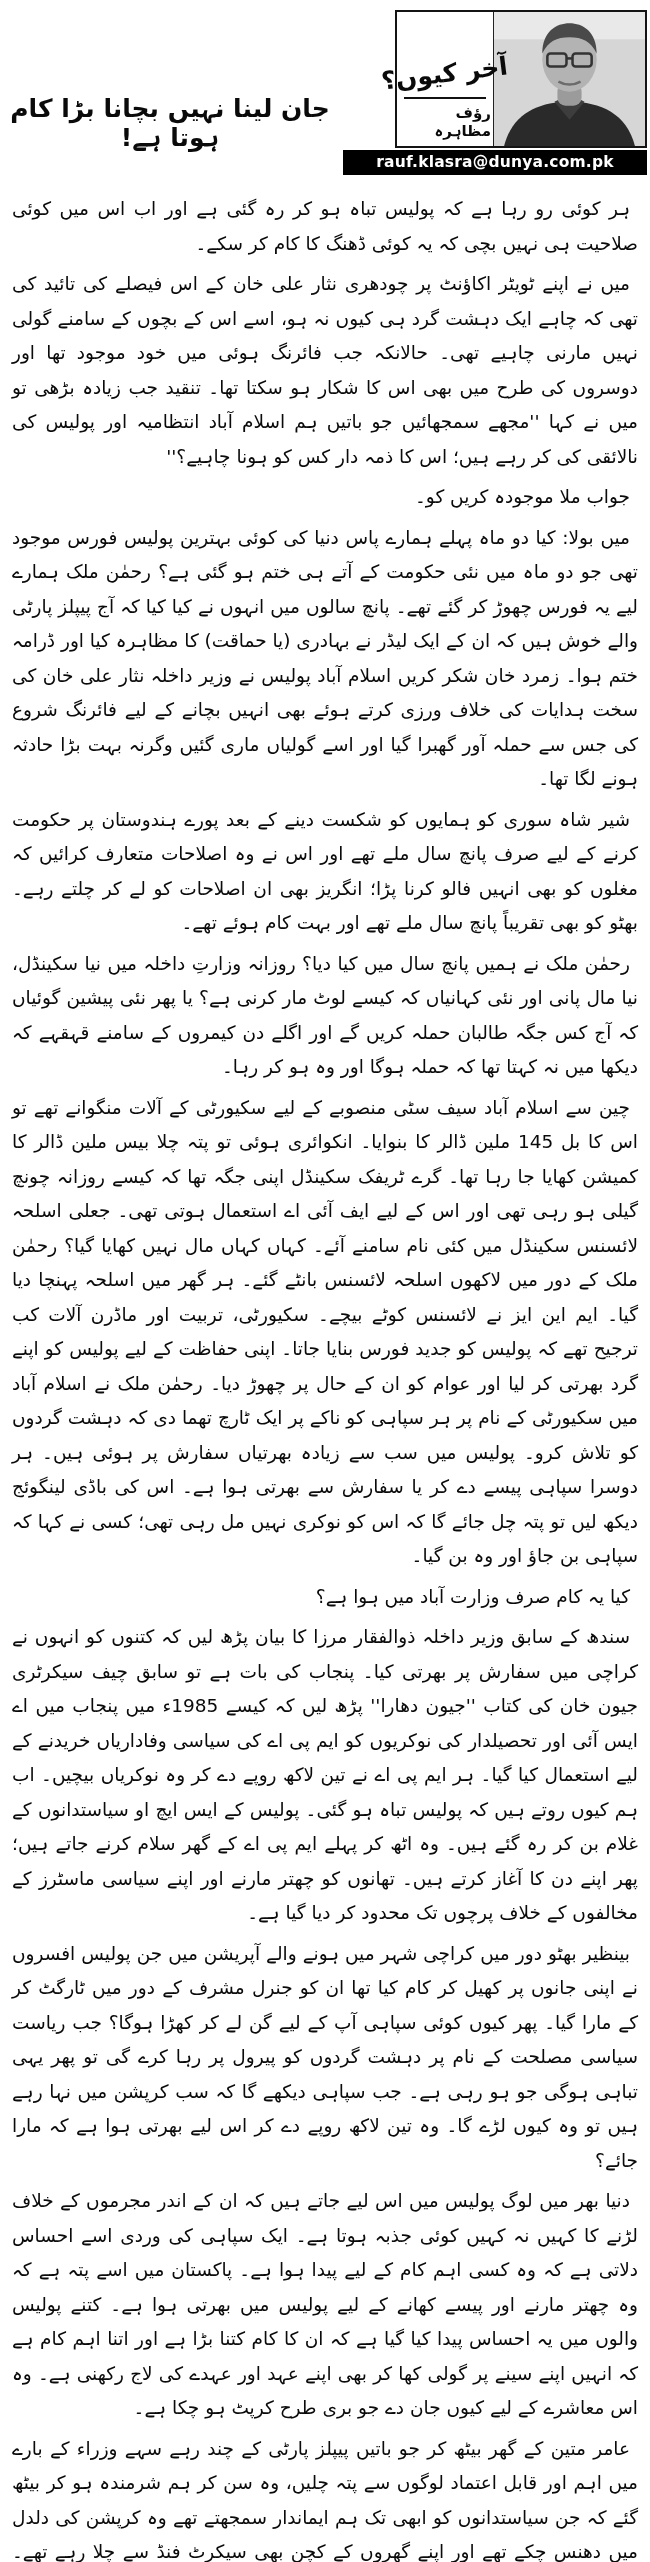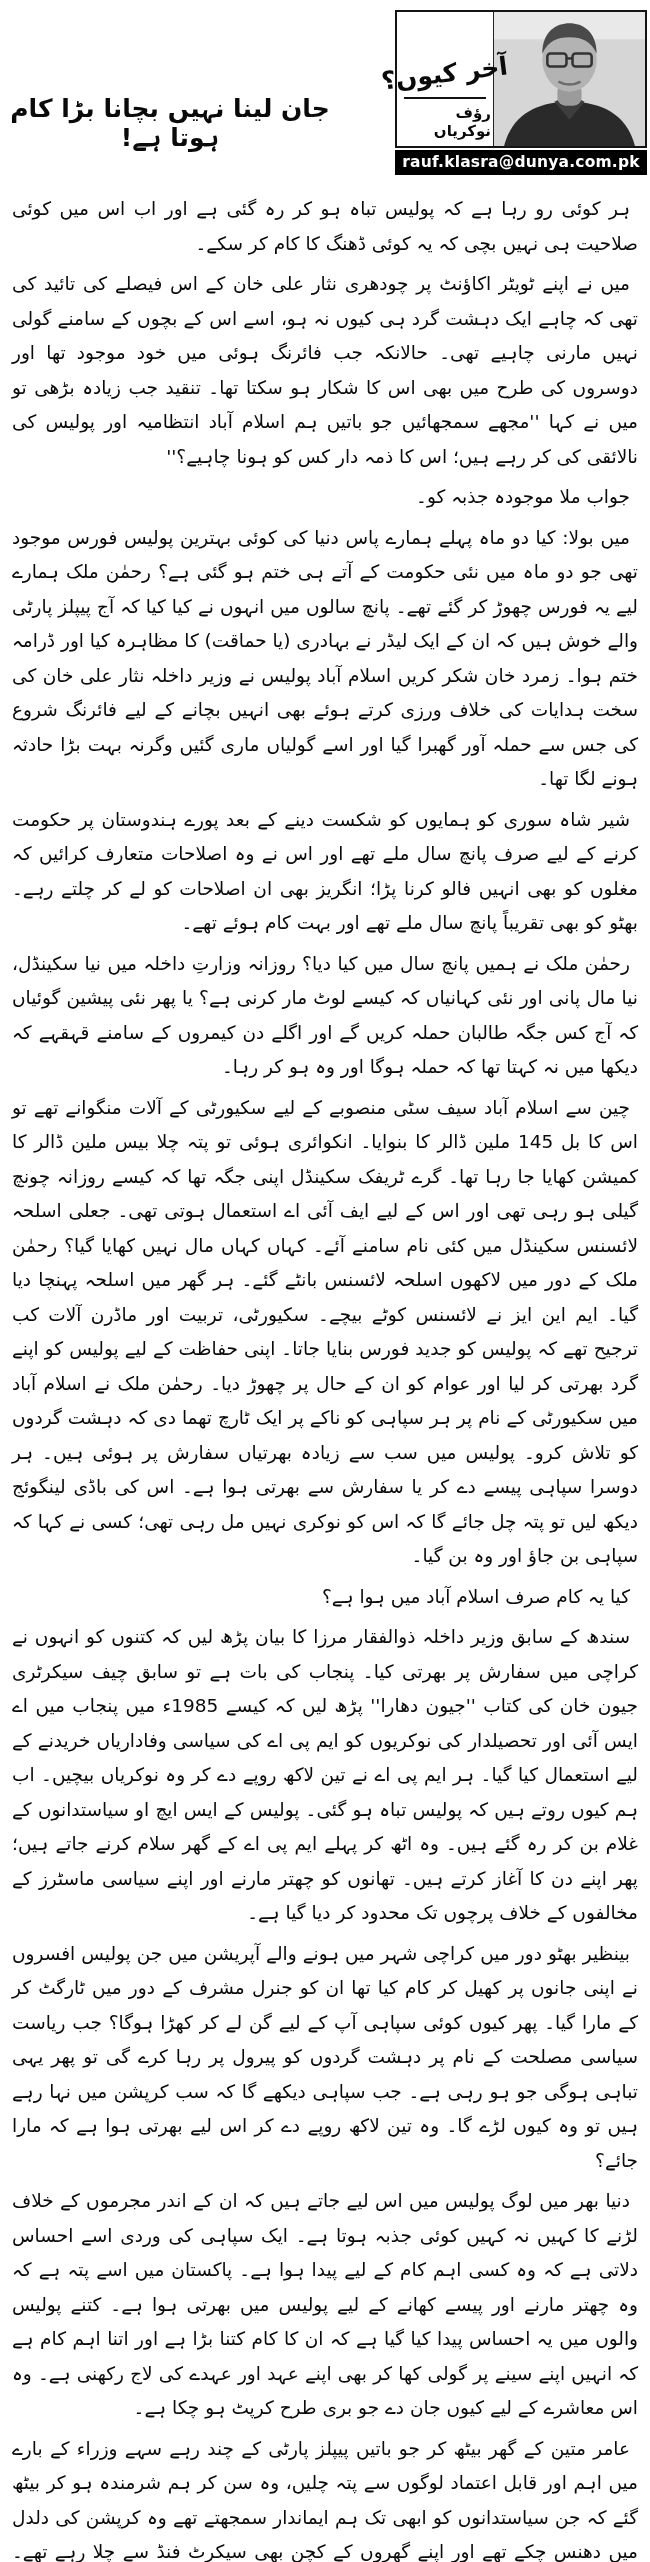--- a/index.html
+++ b/index.html
@@ -29,21 +29,21 @@
   .column-title{
     font-weight:bold;font-size:25px;line-height:1.05;
     transform:rotate(-7deg);direction:rtl;white-space:nowrap;
     letter-spacing:-1px;
   }
   .title-rule{width:82px;border-top:2px solid #111;margin:10px 0 5px 0;}
   .author-name{font-size:15px;font-weight:bold;direction:rtl;}
   .photo-wrap{flex:1;background:#cfcfcf;overflow:hidden;border-left:1px solid #222;}
   .photo-wrap svg{display:block;width:100%;height:100%;}
   .email-bar{
-    position:absolute;top:150px;right:3px;width:252px;height:25px;
+    position:absolute;top:150px;right:3px;width:304px;height:25px;
     background:#000;color:#fff;text-align:center;
     font-weight:bold;font-size:15.5px;line-height:25px;
     font-family:"DejaVu Sans", sans-serif;letter-spacing:0.2px;
   }
   .headline{
     position:absolute;top:94px;left:0;width:340px;
     text-align:center;font-size:25px;font-weight:bold;
     direction:rtl;letter-spacing:-0.5px;
   }
   
@@ -62,21 +62,21 @@
 <body>
 
 <div class="page">
 
   <div class="masthead">
 
     <div class="author-box">
       <div class="box-left">
         <div class="column-title">آخر کیوں؟</div>
         <div class="title-rule"></div>
-        <div class="author-name">رؤف نوکریاں</div>
+        <div class="author-name">رؤف مظاہرہ</div>
       </div>
       <div class="photo-wrap">
         <svg viewBox="0 0 150 136" preserveAspectRatio="xMidYMax slice" aria-hidden="true">
           <rect x="0" y="0" width="150" height="136" fill="#d6d6d6"></rect>
           <rect x="0" y="0" width="150" height="30" fill="#e9e9e9"></rect>
 
           <path d="M10 136 C18 104 44 92 75 92 C106 92 132 104 140 136 Z" fill="#2a2a2a"></path>
           <path d="M60 92 L75 110 L90 92 L82 88 L68 88 Z" fill="#3d3d3d"></path>
 
           <rect x="63" y="74" width="24" height="22" rx="8" fill="#9b9b9b"></rect>
@@ -96,25 +96,25 @@
 
     <div class="email-bar">rauf.klasra@dunya.com.pk</div>
 
     <div class="headline">جان لینا نہیں بچانا بڑا کام ہوتا ہے!</div>
 
   </div>
 
   <div class="article">
       <p>ہر کوئی رو رہا ہے کہ پولیس تباہ ہو کر رہ گئی ہے اور اب اس میں کوئی صلاحیت ہی نہیں بچی کہ یہ کوئی ڈھنگ کا کام کر سکے۔</p>
       <p>میں نے اپنے ٹویٹر اکاؤنٹ پر چودھری نثار علی خان کے اس فیصلے کی تائید کی تھی کہ چاہے ایک دہشت گرد ہی کیوں نہ ہو، اسے اس کے بچوں کے سامنے گولی نہیں مارنی چاہیے تھی۔ حالانکہ جب فائرنگ ہوئی میں خود موجود تھا اور دوسروں کی طرح میں بھی اس کا شکار ہو سکتا تھا۔ تنقید جب زیادہ بڑھی تو میں نے کہا ''مجھے سمجھائیں جو باتیں ہم اسلام آباد انتظامیہ اور پولیس کی نالائقی کی کر رہے ہیں؛ اس کا ذمہ دار کس کو ہونا چاہیے؟''</p>
-      <p>جواب ملا موجودہ جذبہ کو۔</p>
+      <p>جواب ملا موجودہ کریں کو۔</p>
       <p>میں بولا: کیا دو ماہ پہلے ہمارے پاس دنیا کی کوئی بہترین پولیس فورس موجود تھی جو دو ماہ میں نئی حکومت کے آتے ہی ختم ہو گئی ہے؟ رحمٰن ملک ہمارے لیے یہ فورس چھوڑ کر گئے تھے۔ پانچ سالوں میں انہوں نے کیا کیا کہ آج پیپلز پارٹی والے خوش ہیں کہ ان کے ایک لیڈر نے بہادری (یا حماقت) کا مظاہرہ کیا اور ڈرامہ ختم ہوا۔ زمرد خان شکر کریں اسلام آباد پولیس نے وزیر داخلہ نثار علی خان کی سخت ہدایات کی خلاف ورزی کرتے ہوئے بھی انہیں بچانے کے لیے فائرنگ شروع کی جس سے حملہ آور گھبرا گیا اور اسے گولیاں ماری گئیں وگرنہ بہت بڑا حادثہ ہونے لگا تھا۔</p>
       <p>شیر شاہ سوری کو ہمایوں کو شکست دینے کے بعد پورے ہندوستان پر حکومت کرنے کے لیے صرف پانچ سال ملے تھے اور اس نے وہ اصلاحات متعارف کرائیں کہ مغلوں کو بھی انہیں فالو کرنا پڑا؛ انگریز بھی ان اصلاحات کو لے کر چلتے رہے۔ بھٹو کو بھی تقریباً پانچ سال ملے تھے اور بہت کام ہوئے تھے۔</p>
       <p>رحمٰن ملک نے ہمیں پانچ سال میں کیا دیا؟ روزانہ وزارتِ داخلہ میں نیا سکینڈل، نیا مال پانی اور نئی کہانیاں کہ کیسے لوٹ مار کرنی ہے؟ یا پھر نئی پیشین گوئیاں کہ آج کس جگہ طالبان حملہ کریں گے اور اگلے دن کیمروں کے سامنے قہقہے کہ دیکھا میں نہ کہتا تھا کہ حملہ ہوگا اور وہ ہو کر رہا۔</p>
       <p>چین سے اسلام آباد سیف سٹی منصوبے کے لیے سکیورٹی کے آلات منگوانے تھے تو اس کا بل 145 ملین ڈالر کا بنوایا۔ انکوائری ہوئی تو پتہ چلا بیس ملین ڈالر کا کمیشن کھایا جا رہا تھا۔ گرے ٹریفک سکینڈل اپنی جگہ تھا کہ کیسے روزانہ چونچ گیلی ہو رہی تھی اور اس کے لیے ایف آئی اے استعمال ہوتی تھی۔ جعلی اسلحہ لائسنس سکینڈل میں کئی نام سامنے آئے۔ کہاں کہاں مال نہیں کھایا گیا؟ رحمٰن ملک کے دور میں لاکھوں اسلحہ لائسنس بانٹے گئے۔ ہر گھر میں اسلحہ پہنچا دیا گیا۔ ایم این ایز نے لائسنس کوٹے بیچے۔ سکیورٹی، تربیت اور ماڈرن آلات کب ترجیح تھے کہ پولیس کو جدید فورس بنایا جاتا۔ اپنی حفاظت کے لیے پولیس کو اپنے گرد بھرتی کر لیا اور عوام کو ان کے حال پر چھوڑ دیا۔ رحمٰن ملک نے اسلام آباد میں سکیورٹی کے نام پر ہر سپاہی کو ناکے پر ایک ٹارچ تھما دی کہ دہشت گردوں کو تلاش کرو۔ پولیس میں سب سے زیادہ بھرتیاں سفارش پر ہوئی ہیں۔ ہر دوسرا سپاہی پیسے دے کر یا سفارش سے بھرتی ہوا ہے۔ اس کی باڈی لینگوئج دیکھ لیں تو پتہ چل جائے گا کہ اس کو نوکری نہیں مل رہی تھی؛ کسی نے کہا کہ سپاہی بن جاؤ اور وہ بن گیا۔</p>
-      <p>کیا یہ کام صرف اسلام آباد میں ہوا ہے؟</p>
+      <p>کیا یہ کام صرف وزارت آباد میں ہوا ہے؟</p>
       <p>سندھ کے سابق وزیر داخلہ ذوالفقار مرزا کا بیان پڑھ لیں کہ کتنوں کو انہوں نے کراچی میں سفارش پر بھرتی کیا۔ پنجاب کی بات ہے تو سابق چیف سیکرٹری جیون خان کی کتاب ''جیون دھارا'' پڑھ لیں کہ کیسے 1985ء میں پنجاب میں اے ایس آئی اور تحصیلدار کی نوکریوں کو ایم پی اے کی سیاسی وفاداریاں خریدنے کے لیے استعمال کیا گیا۔ ہر ایم پی اے نے تین لاکھ روپے دے کر وہ نوکریاں بیچیں۔ اب ہم کیوں روتے ہیں کہ پولیس تباہ ہو گئی۔ پولیس کے ایس ایچ او سیاستدانوں کے غلام بن کر رہ گئے ہیں۔ وہ اٹھ کر پہلے ایم پی اے کے گھر سلام کرنے جاتے ہیں؛ پھر اپنے دن کا آغاز کرتے ہیں۔ تھانوں کو چھتر مارنے اور اپنے سیاسی ماسٹرز کے مخالفوں کے خلاف پرچوں تک محدود کر دیا گیا ہے۔</p>
       <p>بینظیر بھٹو دور میں کراچی شہر میں ہونے والے آپریشن میں جن پولیس افسروں نے اپنی جانوں پر کھیل کر کام کیا تھا ان کو جنرل مشرف کے دور میں ٹارگٹ کر کے مارا گیا۔ پھر کیوں کوئی سپاہی آپ کے لیے گن لے کر کھڑا ہوگا؟ جب ریاست سیاسی مصلحت کے نام پر دہشت گردوں کو پیرول پر رہا کرے گی تو پھر یہی تباہی ہوگی جو ہو رہی ہے۔ جب سپاہی دیکھے گا کہ سب کرپشن میں نہا رہے ہیں تو وہ کیوں لڑے گا۔ وہ تین لاکھ روپے دے کر اس لیے بھرتی ہوا ہے کہ مارا جائے؟</p>
       <p>دنیا بھر میں لوگ پولیس میں اس لیے جاتے ہیں کہ ان کے اندر مجرموں کے خلاف لڑنے کا کہیں نہ کہیں کوئی جذبہ ہوتا ہے۔ ایک سپاہی کی وردی اسے احساس دلاتی ہے کہ وہ کسی اہم کام کے لیے پیدا ہوا ہے۔ پاکستان میں اسے پتہ ہے کہ وہ چھتر مارنے اور پیسے کھانے کے لیے پولیس میں بھرتی ہوا ہے۔ کتنے پولیس والوں میں یہ احساس پیدا کیا گیا ہے کہ ان کا کام کتنا بڑا ہے اور اتنا اہم کام ہے کہ انہیں اپنے سینے پر گولی کھا کر بھی اپنے عہد اور عہدے کی لاج رکھنی ہے۔ وہ اس معاشرے کے لیے کیوں جان دے جو بری طرح کرپٹ ہو چکا ہے۔</p>
       <p>عامر متین کے گھر بیٹھ کر جو باتیں پیپلز پارٹی کے چند رہے سہے وزراء کے بارے میں اہم اور قابل اعتماد لوگوں سے پتہ چلیں، وہ سن کر ہم شرمندہ ہو کر بیٹھ گئے کہ جن سیاستدانوں کو ابھی تک ہم ایماندار سمجھتے تھے وہ کرپشن کی دلدل میں دھنس چکے تھے اور اپنے گھروں کے کچن بھی سیکرٹ فنڈ سے چلا رہے تھے۔ ایک خاتون وزیر تو سرکاری گھر سے جاتے ہوئے پردے، ٹی وی، فریج اور ٹشوز تک اٹھا کر لے گئیں۔ پھر بھی ہم توقع رکھیں کہ سپاہی ان لیڈروں کی عزت کرے گا؟</p>
     </div>
 
 </div>
 
 </body></html>

